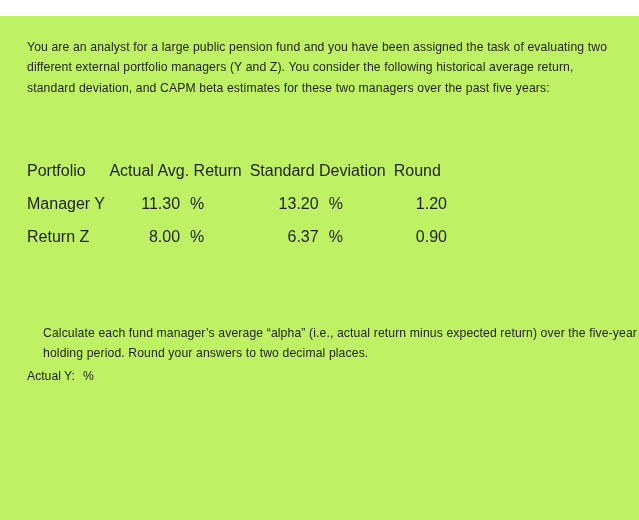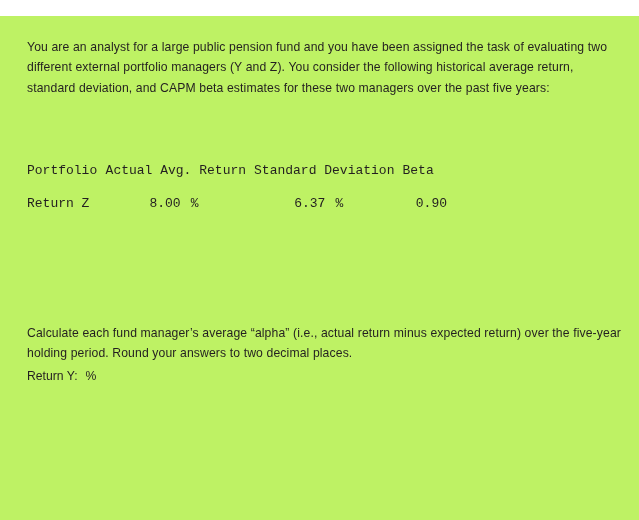--- a/index.html
+++ b/index.html
@@ -39,23 +39,22 @@
   
   #intro-paragraph { top: 9px; }
 
   
   .data-table {
     position: absolute;
     left: 27px;
     top: 138px;
     width: 420px;
     border-collapse: collapse;
-    font-size: 13px;
+    font-size: 16px;
     color: #231f20;
-    font-family: Liberation Mono, monospace;
   }
   .data-table tr { height: 33px; }
   .data-table td {
     padding: 0;
     vertical-align: middle;
     white-space: nowrap;
     font-weight: normal;
   }
   .col-name    { width: 96px; text-align: left; }
   .col-num-1   { width: 62px; text-align: right; }
@@ -63,21 +62,21 @@
   .col-num-2   { width: 62px; text-align: right; }
   .col-pct-2   { width: 44px; text-align: left;  padding-left: 10px !important; }
   .col-beta    { width: 80px; text-align: right; }
 
   .hdr-actual  { text-align: center; }
   .hdr-std     { text-align: center; padding-left: 8px !important; }
   .hdr-beta    { text-align: left; padding-left: 8px !important; }
 
   
   #risk-premium-paragraph { top: 241px; }
-  #calculate-paragraph    { top: 295px; }
+  #calculate-paragraph    { top: 295px; margin-left: 16px; }
 
   
   .answer-line {
     position: absolute;
     left: 27px;
     font-size: 12.2px;
     line-height: 18px;
     color: #231f20;
     white-space: nowrap;
   }
@@ -117,37 +116,45 @@
 <div class="page">
 
   <p class="para" id="intro-paragraph">You are an analyst for a large public pension fund and you have been assigned the task of evaluating two different external portfolio managers (Y and Z). You consider the following historical average return, standard deviation, and CAPM beta estimates for these two managers over the past five years:</p>
 
   <table class="data-table">
     <tbody>
       <tr>
         <td class="col-name">Portfolio</td>
         <td class="hdr-actual" colspan="2">Actual Avg. Return</td>
         <td class="hdr-std" colspan="2">Standard Deviation</td>
-        <td class="hdr-beta">Beta</td>
+        <td class="hdr-beta">Round</td>
       </tr>
 
+      <tr>
+        <td class="col-name">Manager Y</td>
+        <td class="col-num-1">11.30</td>
+        <td class="col-pct-1">%</td>
+        <td class="col-num-2">13.20</td>
+        <td class="col-pct-2">%</td>
+        <td class="col-beta">1.20</td>
+      </tr>
 
       <tr>
         <td class="col-name">Return Z</td>
         <td class="col-num-1">8.00</td>
         <td class="col-pct-1">%</td>
         <td class="col-num-2">6.37</td>
         <td class="col-pct-2">%</td>
         <td class="col-beta">0.90</td>
       </tr>
     </tbody>
   </table>
 
 
   <p class="para" id="calculate-paragraph">Calculate each fund manager’s average “alpha” (i.e., actual return minus expected return) over the five-year holding period. Round your answers to two decimal places.</p>
 
   <div class="answer-line" id="answer-manager-y">
-    <span class="answer-label">Return Y:</span><input class="answer-input" type="text" value="" style=""><span class="answer-unit">%</span>
+    <span class="answer-label">Actual Y:</span><input class="answer-input" type="text" value="" style=""><span class="answer-unit">%</span>
   </div>
 
 
 
 </div>
 
 </body></html>

